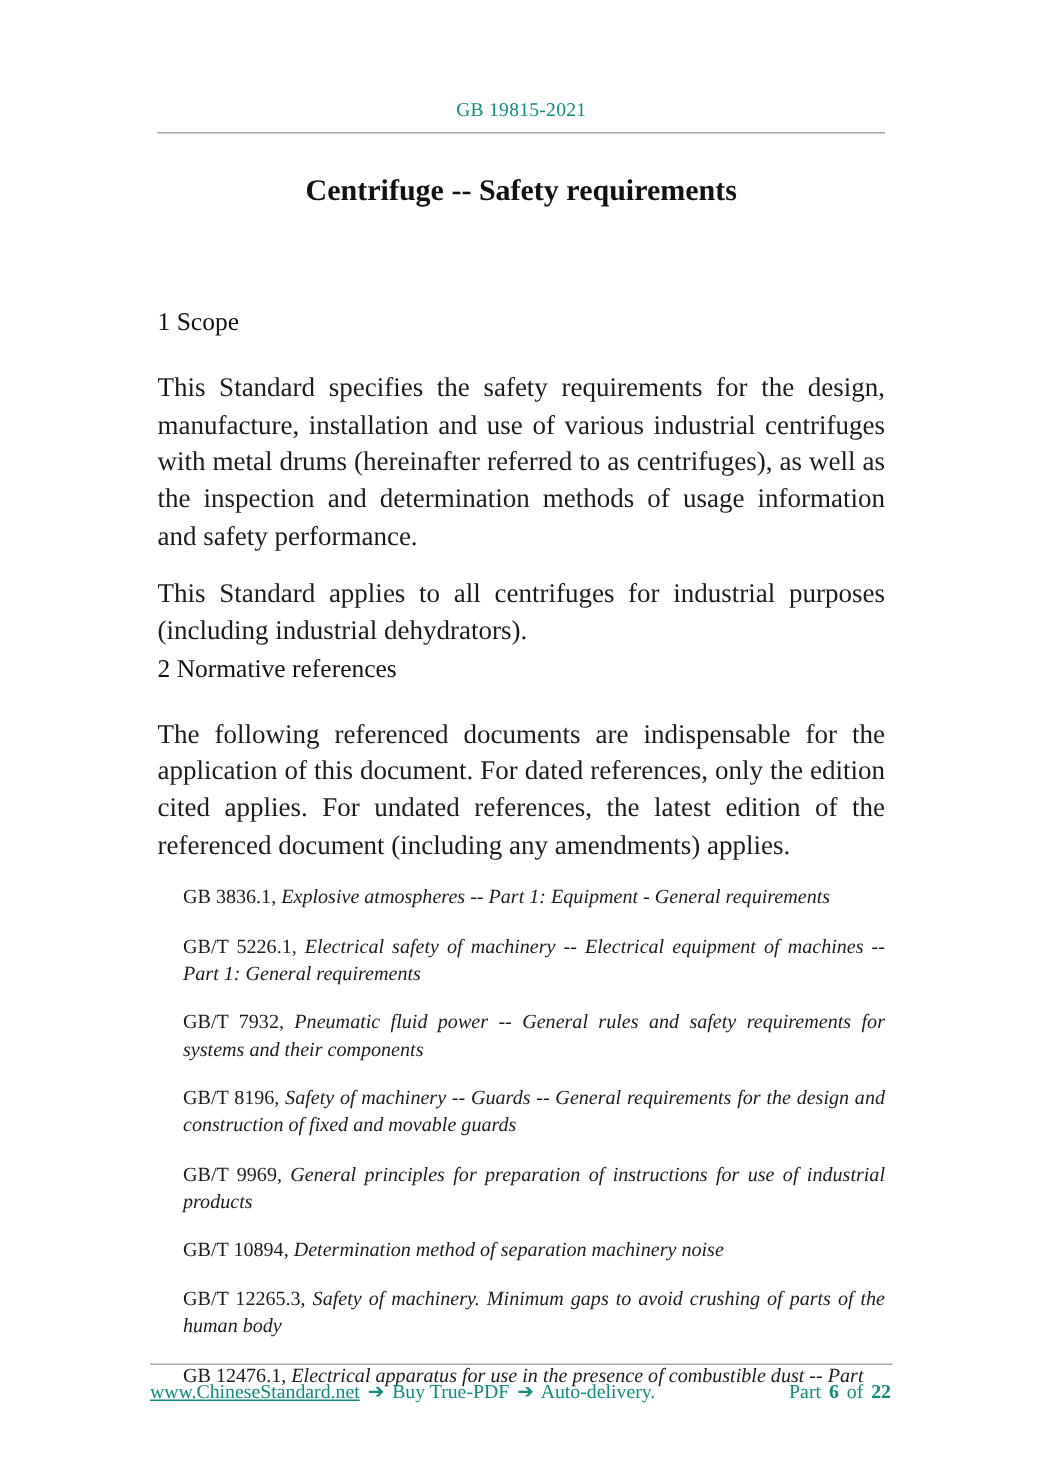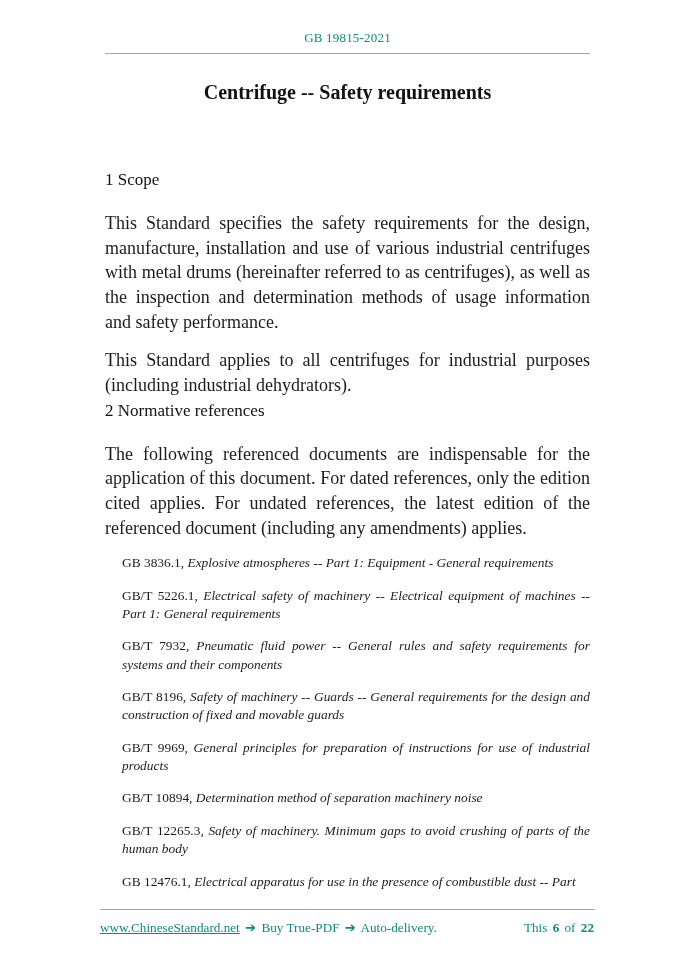--- a/index.html
+++ b/index.html
@@ -19,20 +19,21 @@
   .content {
     padding: 0 103px 0 105px;
   }
 
   .doc-header {
     padding-top: 30px;
     text-align: center;
     font-size: 13px;
     color: var(--accent, #0f8a7d);
     letter-spacing: 0.2px;
+    margin-top: 35px;
   }
 
   .rule {
     border: 0;
     border-top: 1px solid var(--rule, #9fa8a8);
     margin: 7px 0 0 0;
   }
 
   .doc-title {
     margin-top: 27px;
@@ -131,20 +132,20 @@
     <hr class="footer-rule">
     <div class="footer-row">
       <span class="footer-left">
         <a>www.ChineseStandard.net</a>
         <span class="arrow">➔</span>
         <span>Buy True-PDF</span>
         <span class="arrow">➔</span>
         <span>Auto-delivery.</span>
       </span>
       <span class="footer-right">
-        <span>This</span>
+        <span>Part</span>
         <b>6</b>
         <span>of</span>
         <b>22</b>
       </span>
     </div>
   </div>
 </div>
 
 </body></html>

